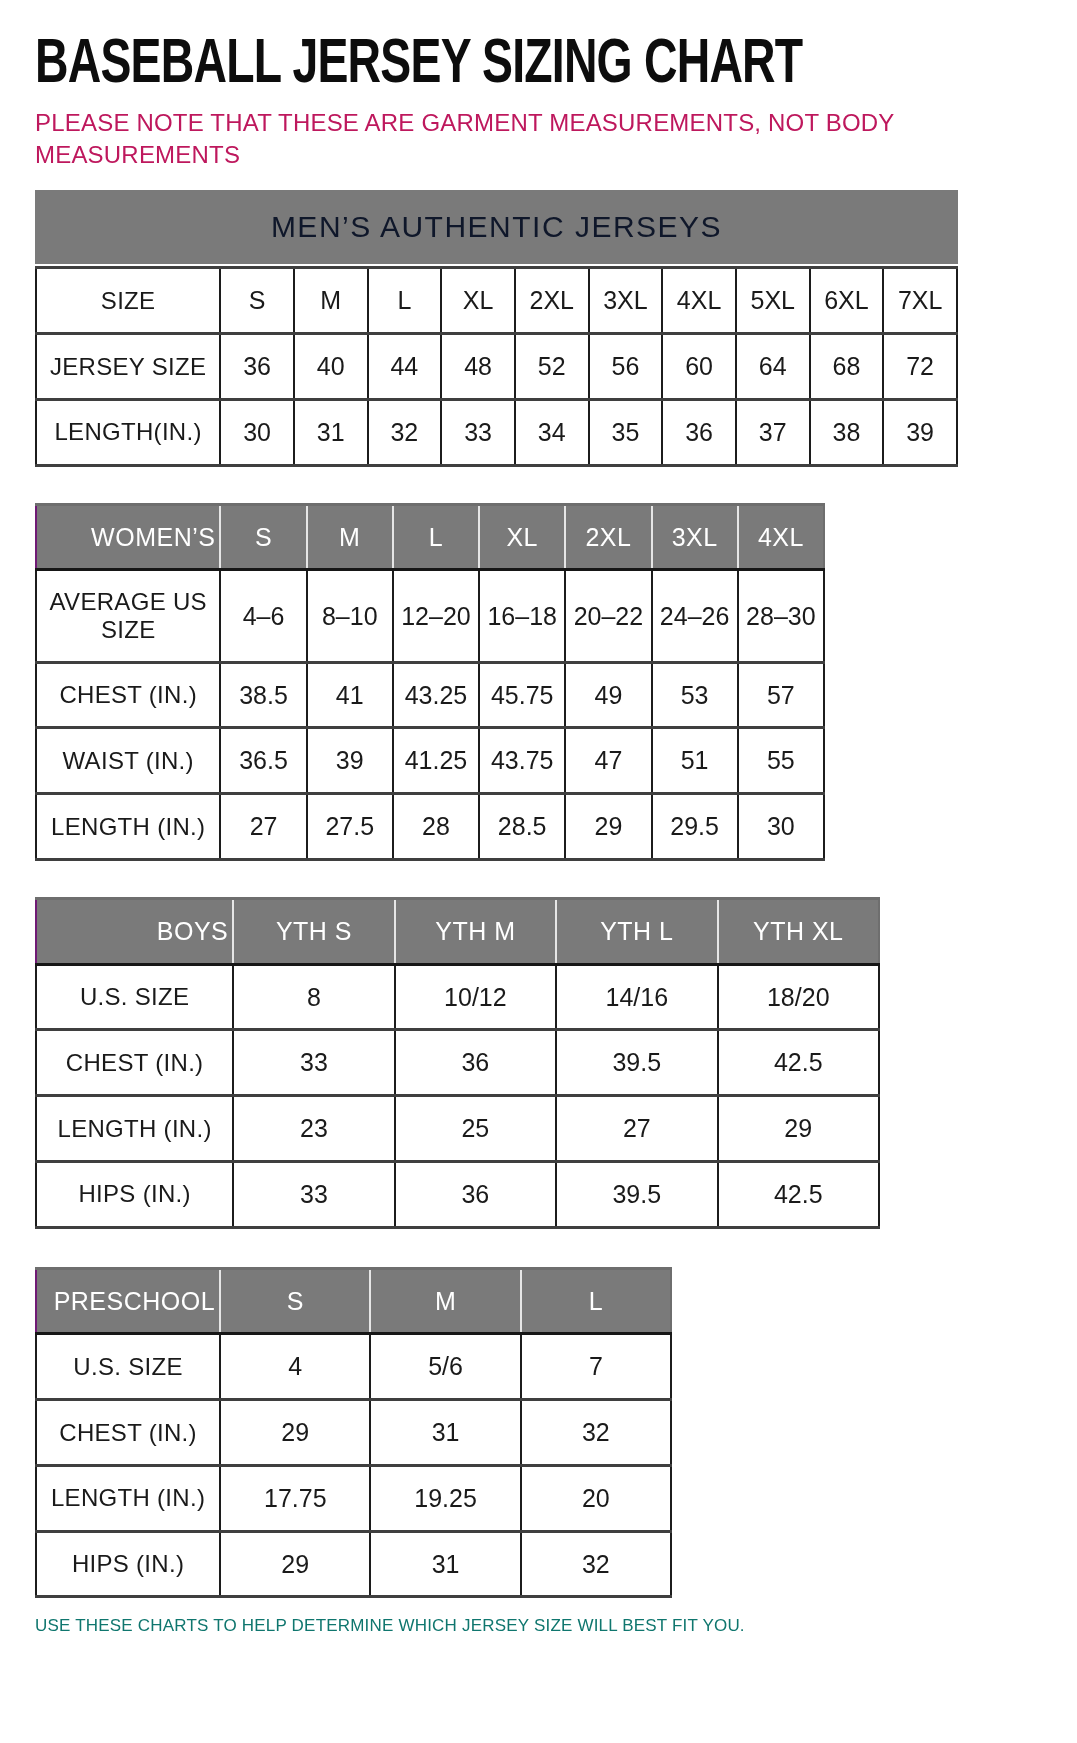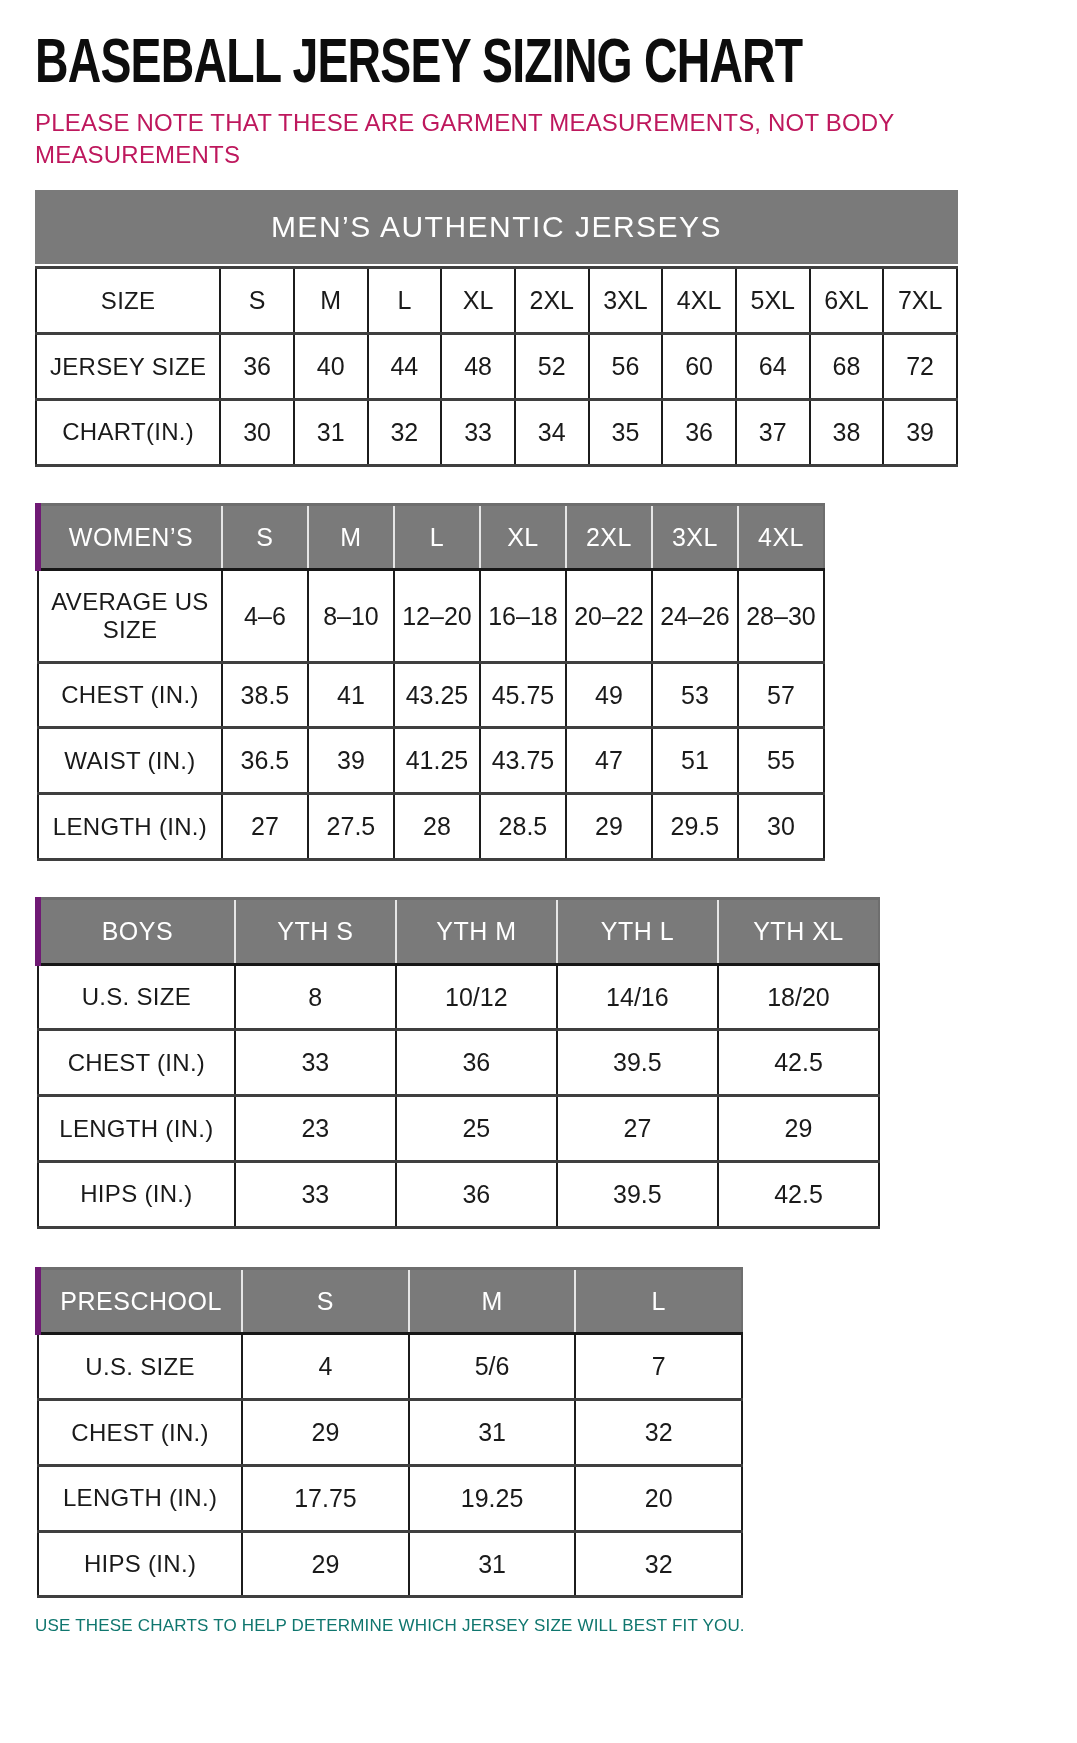--- a/index.html
+++ b/index.html
@@ -32,38 +32,38 @@
     max-width: 900px;
     font-size: 24px;
     line-height: 1.32;
     color: #be185d;
     letter-spacing: 0.2px;
   }
   .banner {
     width: 923px;
     height: 74px;
     background: #7a7a7a;
-    color: #ffffff;
+    color: #0f172a;
     font-size: 30px;
     letter-spacing: 1.5px;
     display: flex;
     align-items: center;
     justify-content: center;
     margin-bottom: 2px;
   }
   table.tbl {
     border-collapse: collapse;
     table-layout: fixed;
     background: #fff;
     padding-left: 6px;
   }
   table.mens       { width: 923px; margin-bottom: 36px; }
   table.womens     { width: 790px; margin-bottom: 36px; }
   table.boys       { width: 845px; margin-bottom: 38px; }
-  table.preschool  { width: 708px; margin-bottom: 16px; }
+  table.preschool  { width: 637px; margin-bottom: 16px; }
 
   .tbl td, .tbl th {
     border-left: 2px solid #1c1c1c;
     border-right: 2px solid #1c1c1c;
     border-top: 3px solid #3f3f3f;
     border-bottom: 3px solid #3f3f3f;
     text-align: center;
     vertical-align: middle;
     font-size: 25px;
     font-weight: 400;
@@ -78,21 +78,21 @@
   .tbl thead th {
     background: #7a7a7a;
     color: #ffffff;
     border-left: 2px solid #e6e6e6;
     border-right: 2px solid #e6e6e6;
     border-top: 3px solid #6e6e6e;
     border-bottom: 3px solid #161616;
     font-size: 25px;
     letter-spacing: 0.5px;
   }
-  .tbl thead th:first-child { border-left: 6px solid #701a75; }
+  .tbl thead th:first-child { border-left: 2px solid #701a75; text-align: right; }
   .tbl thead th:last-child  { border-right: 2px solid #6e6e6e; }
 
   .footer {
     margin: 18px 0 0 0;
     font-size: 17px;
     color: #0f766e;
     letter-spacing: 0.2px;
     white-space: nowrap;
   }
 </style>
@@ -133,21 +133,21 @@
             <td>44</td>
             <td>48</td>
             <td>52</td>
             <td>56</td>
             <td>60</td>
             <td>64</td>
             <td>68</td>
             <td>72</td>
           </tr>
           <tr>
-            <th>CHART(IN.)</th>
+            <th>LENGTH(IN.)</th>
             <td>30</td>
             <td>31</td>
             <td>32</td>
             <td>33</td>
             <td>34</td>
             <td>35</td>
             <td>36</td>
             <td>37</td>
             <td>38</td>
             <td>39</td>

